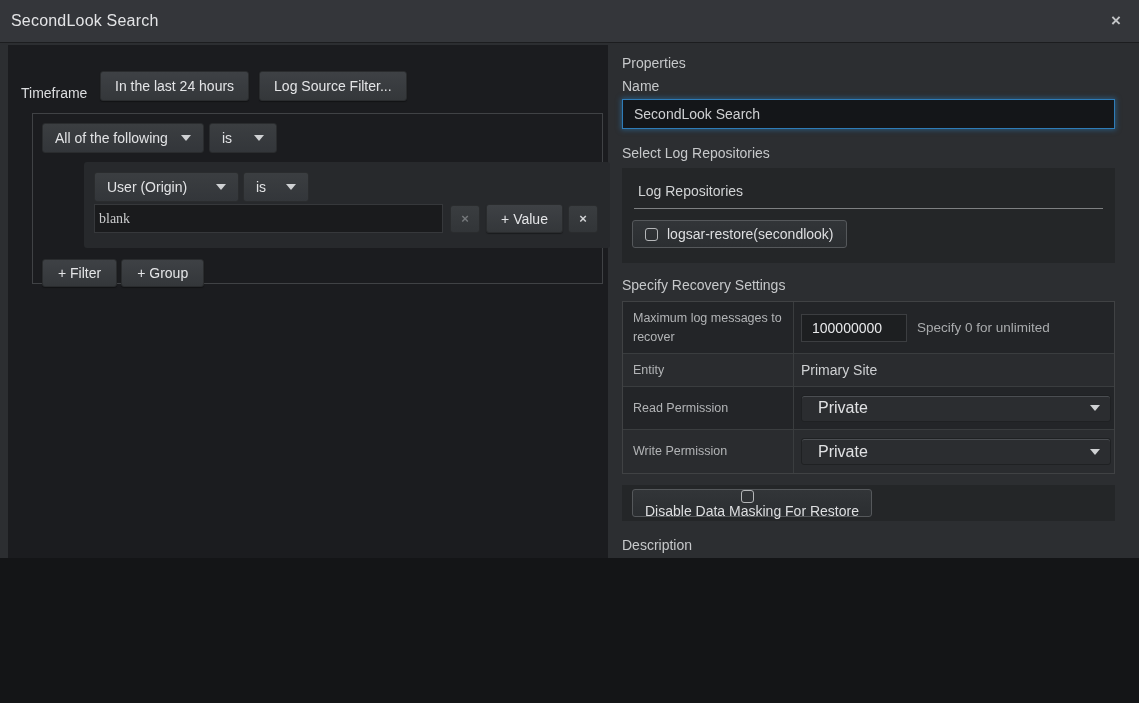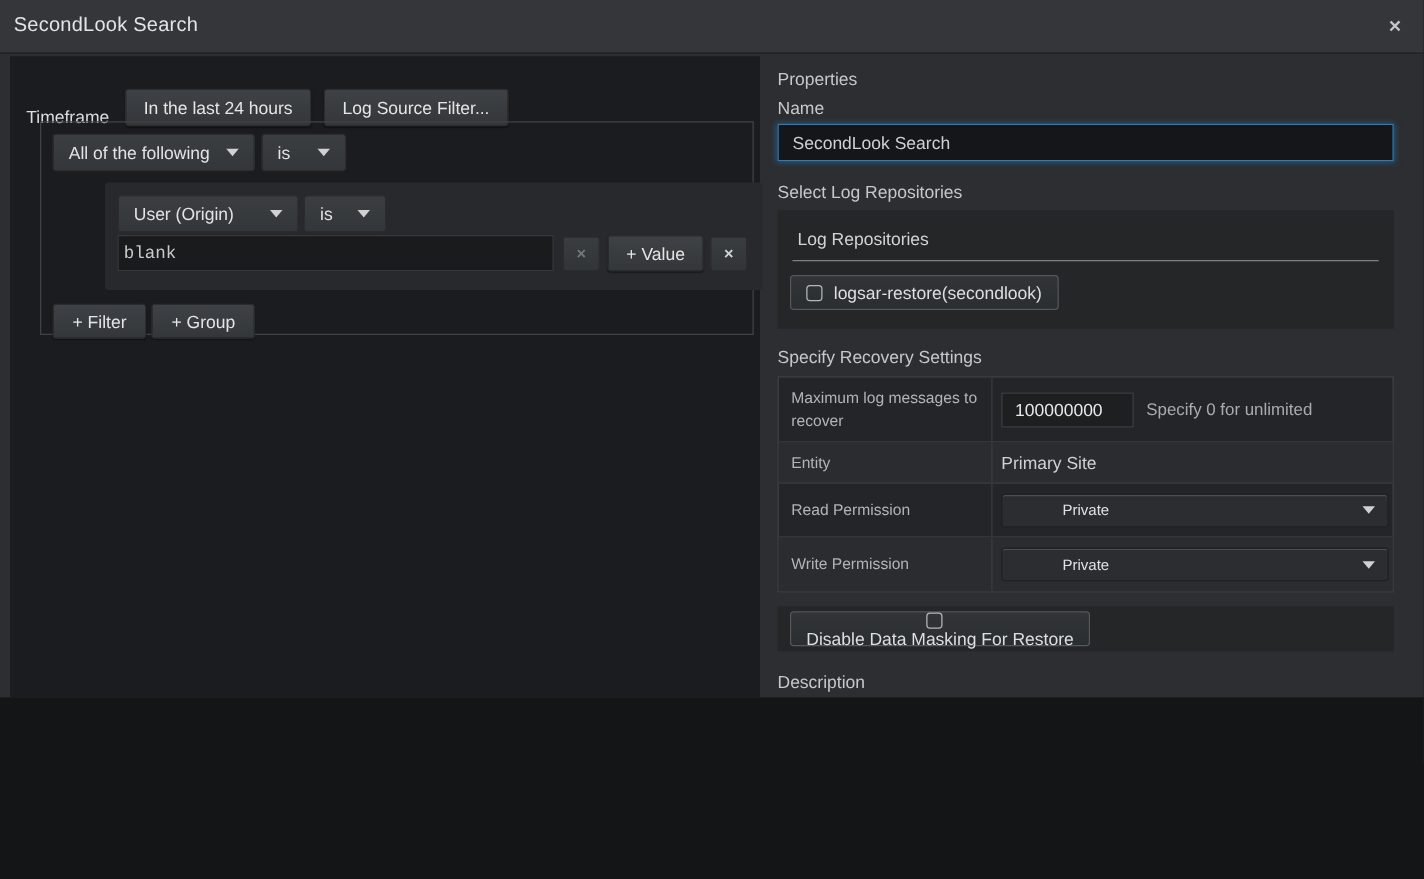--- a/index.html
+++ b/index.html
@@ -24,40 +24,40 @@
   .left-panel { position:absolute; left:8px; top:2px; width:600px; height:596px; background:#1b1c1f; }
 
   .timeframe-row { display:flex; align-items:flex-end; margin:26px 0 0 13px; }
   .tf-label { color:#dcdddf; font-size:14px; width:79px; }
   .btn { display:inline-flex; align-items:center; justify-content:center;
          background:linear-gradient(#3e4145,#34373a); border:1px solid #2a2c2e; border-radius:3px;
          color:#e4e5e7; font-size:14px; height:30px; padding:8px 14px; cursor:pointer;
          box-shadow:0 1px 1px rgba(0,0,0,.35); white-space:nowrap; }
   .btn + .btn { margin-left:10px; }
 
-  .filter-box { position:absolute; left:24px; top:52px; width:571px; height:171px;
+  .filter-box { position:absolute; left:24px; top:68px; width:571px; height:171px;
                 border:1px solid #404245; padding:9px; }
   .dd-btn { display:inline-flex; align-items:center; justify-content:space-between;
             background:linear-gradient(#3b3e41,#33363a); border:1px solid #2a2c2e; border-radius:3px;
             color:#e2e3e5; font-size:14px; height:30px; padding:0 12px; cursor:pointer; }
   .caret { width:0; height:0; border-left:5px solid transparent; border-right:5px solid transparent;
            border-top:6px solid #cfd1d3; margin-left:12px; }
   .group-head { display:flex; }
   .group-head .dd-op { width:162px; }
   .group-head .dd-is { width:68px; margin-left:5px; }
 
   .rule-box { margin:9px 0 0 42px; width:526px; height:86px; background:#27292c;
               border-radius:3px; padding:10px; }
   .rule-head { display:flex; }
   .rule-head .dd-field { width:145px; }
   .rule-head .dd-is { width:66px; margin-left:4px; }
   .rule-vals { display:flex; margin-top:2px; align-items:center; }
   .value-input { width:349px; height:29px; background:#1a1b1d; border:1px solid #36383b;
                  color:#c9cacc; font-size:14px; padding:0 4px;
-                 font-family:Liberation Mono, monospace; }
+                 font-family:Liberation Serif, serif; }
   .x-btn { width:30px; height:28px; border-radius:3px; background:linear-gradient(#3a3d40,#323538);
            border:1px solid #2a2c2e; color:#d2d4d6; font-size:13px; font-weight:bold;
            display:inline-flex; align-items:center; justify-content:center; cursor:pointer; }
   .x-btn.dim { color:#75787b; }
   .val-btn { height:29px; width:77px; margin:0; }
   .rule-vals .x-btn:first-of-type { margin-left:7px; }
   .rule-vals .val-btn { margin-left:6px; }
   .rule-vals .x-btn:last-of-type { margin-left:5px; }
 
   .group-actions { margin-top:11px; display:flex; }
@@ -96,21 +96,21 @@
   .row-entity { height:33px; }
   .row-perm { height:43px; }
   .num-input { width:106px; height:28px; background:#1d1f21; border:1px solid #3c3e41;
                color:#e8e9eb; font-size:14px; padding:0 10px;
                font-family:"Liberation Sans","DejaVu Sans",sans-serif; }
   .hint { color:#a9abad; font-size:13.5px; margin-left:10px; white-space:nowrap; }
   .static-val { color:#cfd1d3; font-size:14px; }
   .select { width:310px; height:27px; background:#2b2d30; border:1px solid #1f2123; border-radius:3px;
             box-shadow:inset 0 1px 0 #4b4e52; display:flex; align-items:center;
             justify-content:space-between; padding:0 10px 0 16px; cursor:pointer; }
-  .select .sel-text { color:#e0e1e3; font-size:12px;margin-left:32px; }
+  .select .sel-text { color:#e0e1e3; font-size:16px; }
   .select .caret { margin-left:0; }
 
   .mask-strip { margin-top:11px; width:493px; height:36px; background:#242628;
                 display:flex; align-items:center; padding-left:10px; }
   .mask-strip .chip { margin:0;flex-direction:column; }
 
   .lbl-desc { margin-top:16px; }
   .desc-area { margin-top:5px; position:relative; }
   .desc-textarea { width:493px; height:64px; background:#191a1c; border:1px solid #3a3c3e;
                    resize:none; color:#cfd0d2; font-size:14px; padding:6px 10px;

